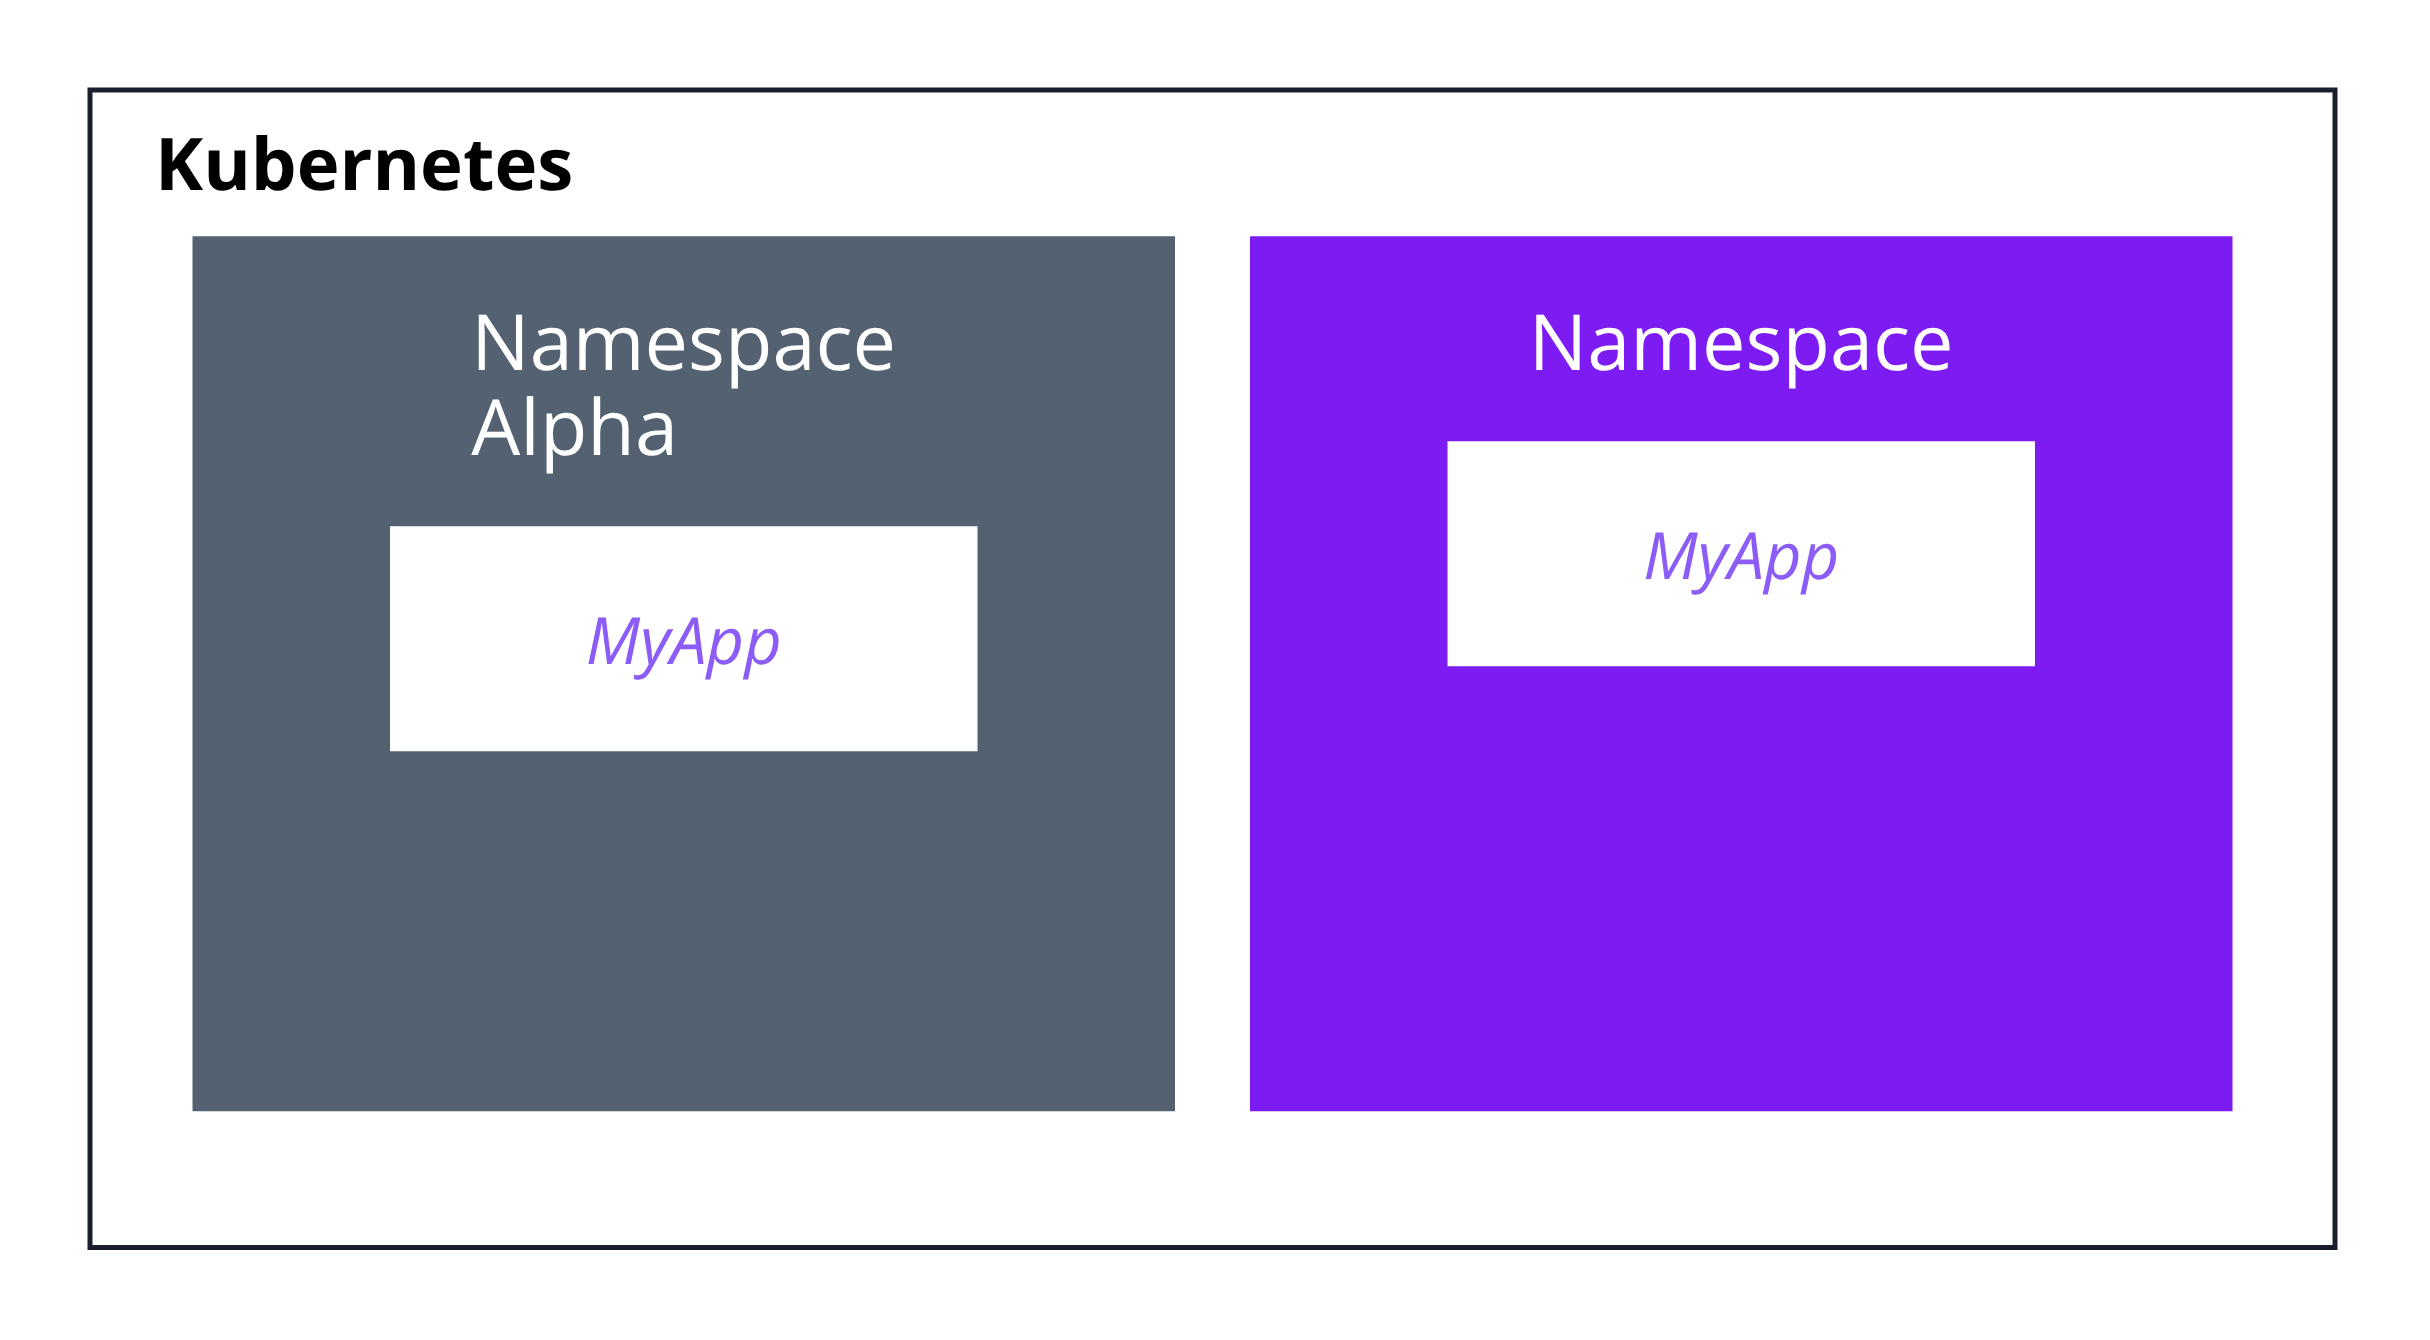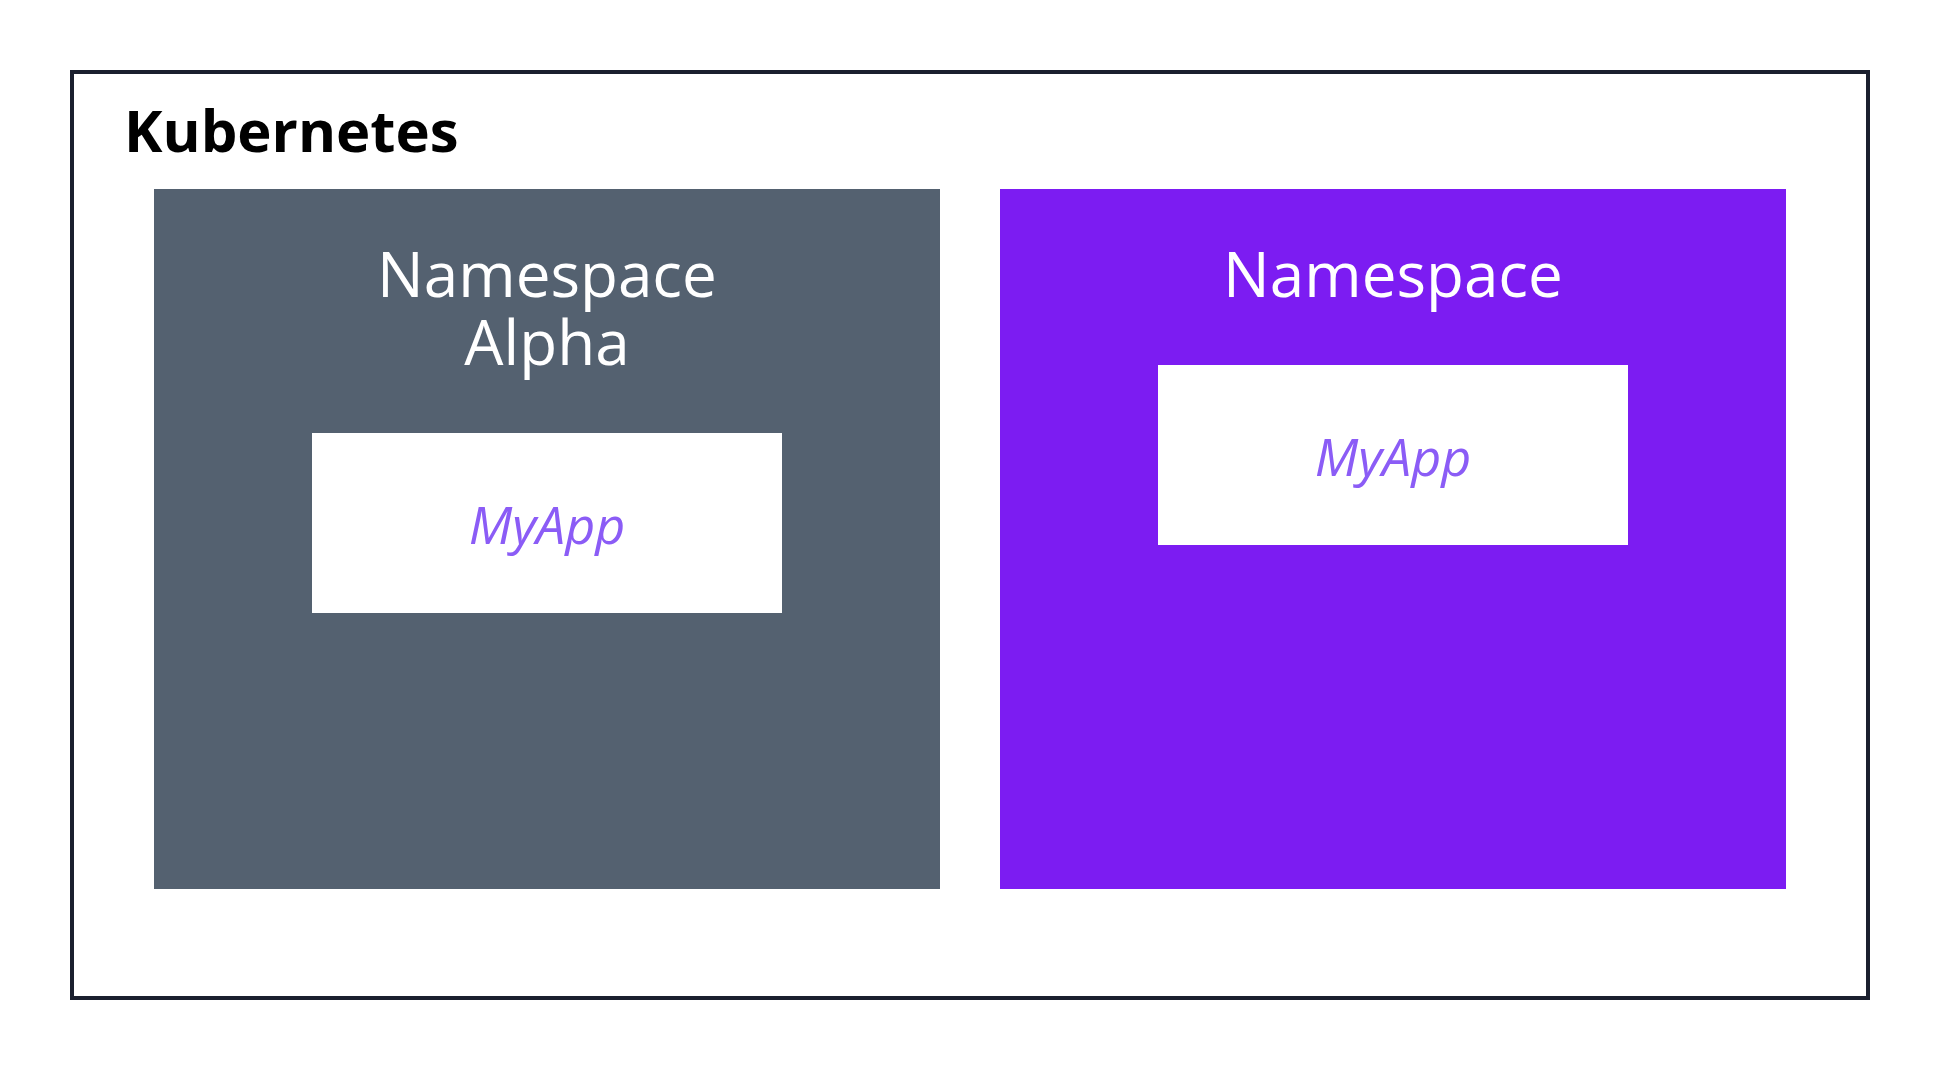--- a/index.html
+++ b/index.html
@@ -47,23 +47,22 @@
     .namespace-alpha {
       background: #546170;
     }
     .namespace-beta {
       background: #7c1cf2;
     }
     .namespace-title {
       color: #ffffff;
       font-size: 62px;
       font-weight: 400;
-      text-align: center;
       line-height: 1.1;
-      margin-bottom: 58px;
+      margin-bottom: 46px;
     }
     .app-box {
       background: #ffffff;
       width: 470px;
       height: 180px;
       display: flex;
       align-items: center;
       justify-content: center;
     }
     .app-label {

